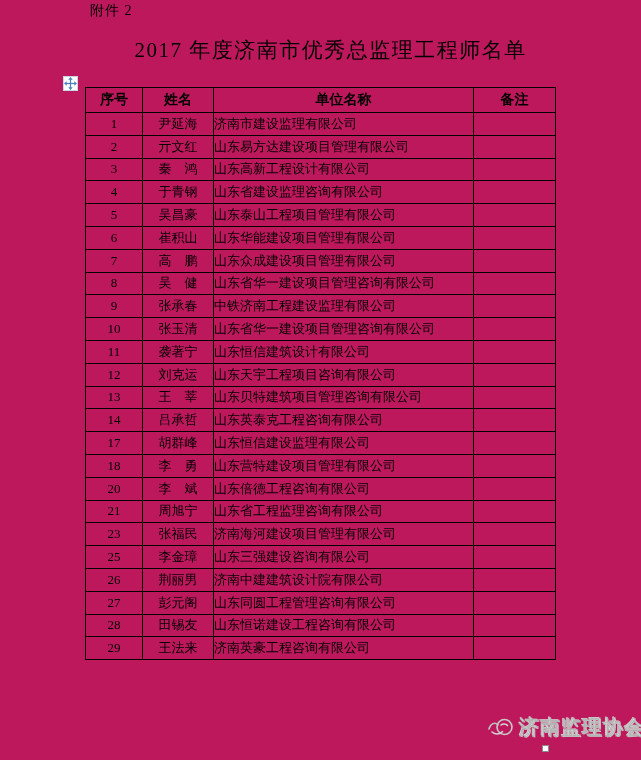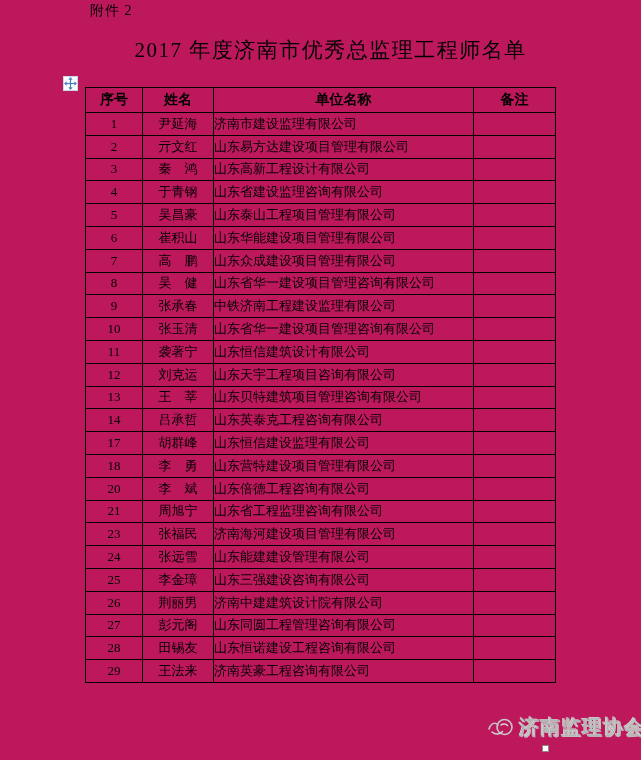--- a/index.html
+++ b/index.html
@@ -208,26 +208,20 @@
           <td class="cell-company">山东省工程监理咨询有限公司</td>
           <td class="cell-remark"></td>
         </tr>
         <tr>
           <td class="cell-no">23</td>
           <td class="cell-name">张福民</td>
           <td class="cell-company">济南海河建设项目管理有限公司</td>
           <td class="cell-remark"></td>
         </tr>
         <tr>
-          <td class="cell-no">24</td>
-          <td class="cell-name">张远雪</td>
-          <td class="cell-company">山东能建建设管理有限公司</td>
-          <td class="cell-remark"></td>
-        </tr>
-        <tr>
           <td class="cell-no">25</td>
           <td class="cell-name">李金璋</td>
           <td class="cell-company">山东三强建设咨询有限公司</td>
           <td class="cell-remark"></td>
         </tr>
         <tr>
           <td class="cell-no">26</td>
           <td class="cell-name">荆丽男</td>
           <td class="cell-company">济南中建建筑设计院有限公司</td>
           <td class="cell-remark"></td>

